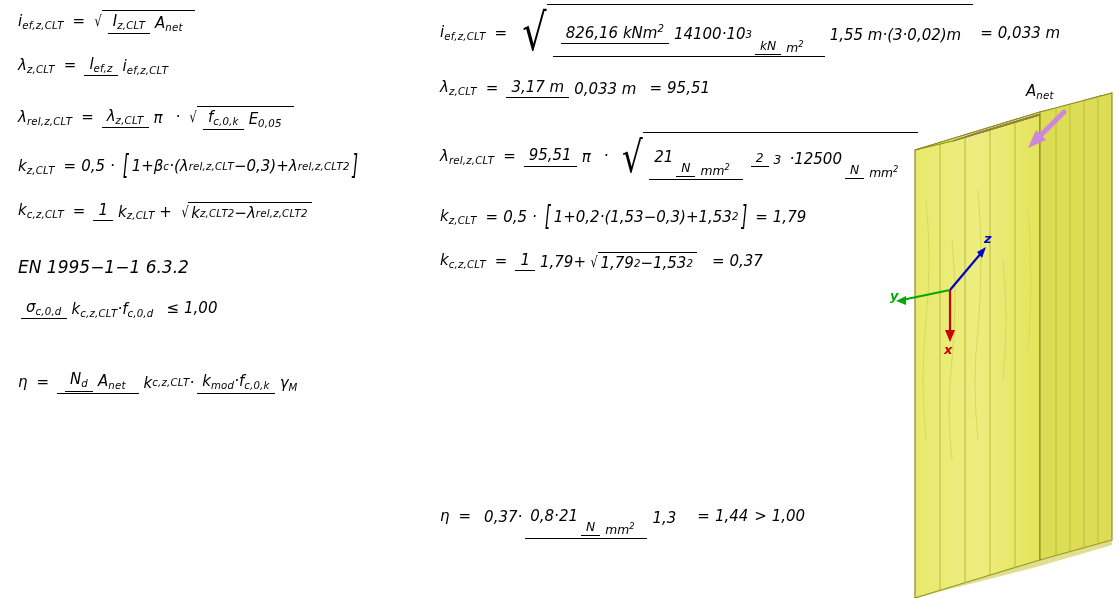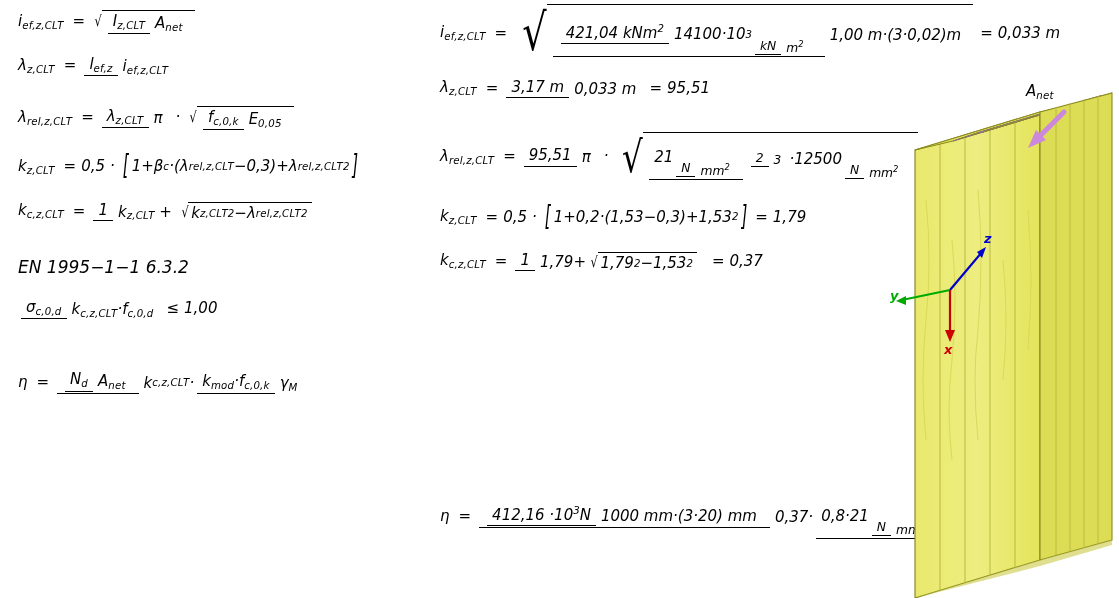--- a/index.html
+++ b/index.html
@@ -249,32 +249,32 @@
 
     <div class="eq" style="margin-bottom:16px;">
       <span class="lhs"><span>i</span><span class="sub">ef,z,CLT</span></span>
       <span class="op">=</span>
       <span class="sqrt">
         <span class="radical" style="font-size:3.4em;">√</span>
         <span class="radicand">
           <span class="frac">
             <span class="num">
               <span class="frac">
-                <span class="num"><span>421,04 kNm</span><span class="sup">2</span></span>
+                <span class="num"><span>826,16 kNm</span><span class="sup">2</span></span>
                 <span class="den" style="display:flex;align-items:center;justify-content:center;">
                   <span>14100·10</span>
                     <span class="sup">3</span>
                   <span class="frac small unit">
                     <span class="num"><span>kN</span></span>
                     <span class="den"><span>m</span><span class="sup">2</span></span>
                   </span>
                 </span>
               </span>
             </span>
-            <span class="den"><span>1,00 m·(3·0,02)m</span></span>
+            <span class="den"><span>1,55 m·(3·0,02)m</span></span>
           </span>
         </span>
       </span>
       <span class="op">=</span>
       <span>0,033 m</span>
     </div>
 
     <div class="eq" style="margin-bottom:34px;">
       <span class="lhs"><span>λ</span><span class="sub">z,CLT</span></span>
       <span class="op">=</span>
@@ -357,26 +357,20 @@
         </span>
       </span>
       <span class="op">=</span>
       <span>0,37</span>
     </div>
 
     <div class="eq" style="position:absolute; left:0px; top:490px;">
       <span class="lhs">η</span>
       <span class="op">=</span>
       <span class="frac">
-        <span class="num">
-          <span class="frac">
-            <span class="num"><span>412,16 ·10</span><span class="sup">3</span><span>N</span></span>
-            <span class="den"><span>1000 mm·(3·20) mm</span></span>
-          </span>
-        </span>
         <span class="den" style="display:flex;align-items:center;">
           <span>0,37·</span>
           <span class="frac">
             <span class="num" style="display:flex;align-items:center;justify-content:flex-start;">
               <span>0,8·21</span>
               <span class="frac small unit">
                 <span class="num"><span>N</span></span>
                 <span class="den"><span>mm</span><span class="sup">2</span></span>
               </span>
             </span>

